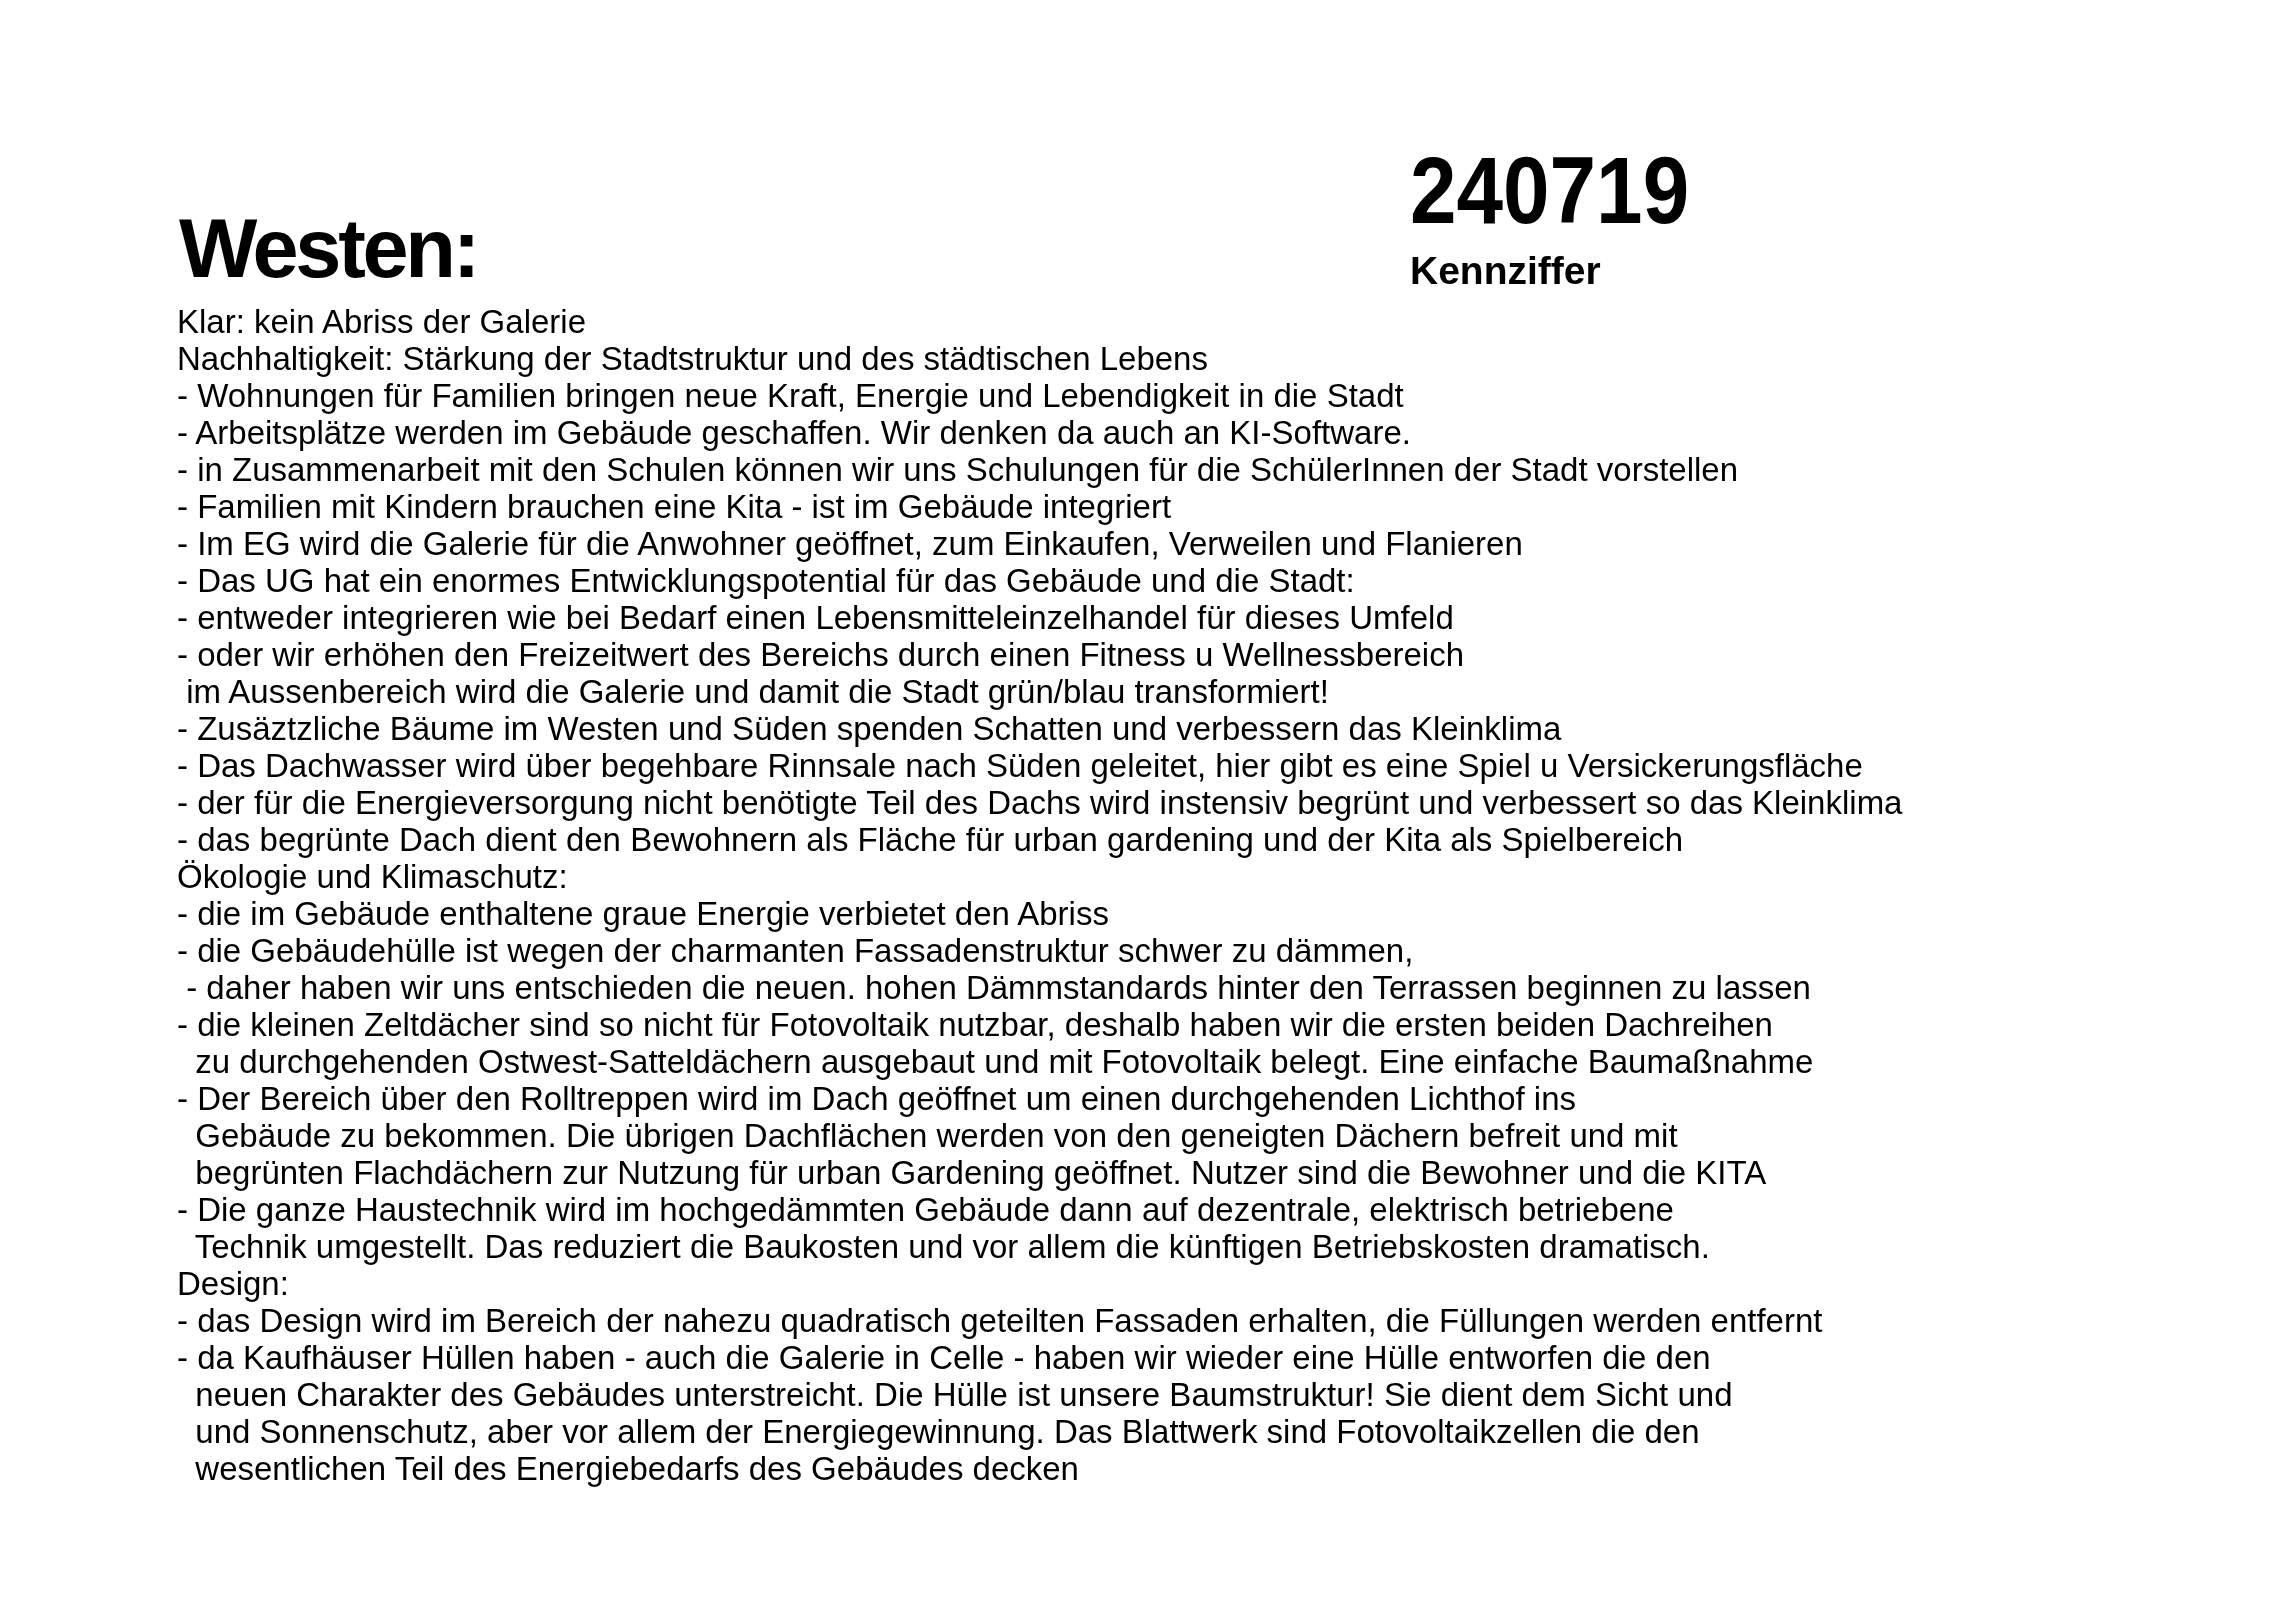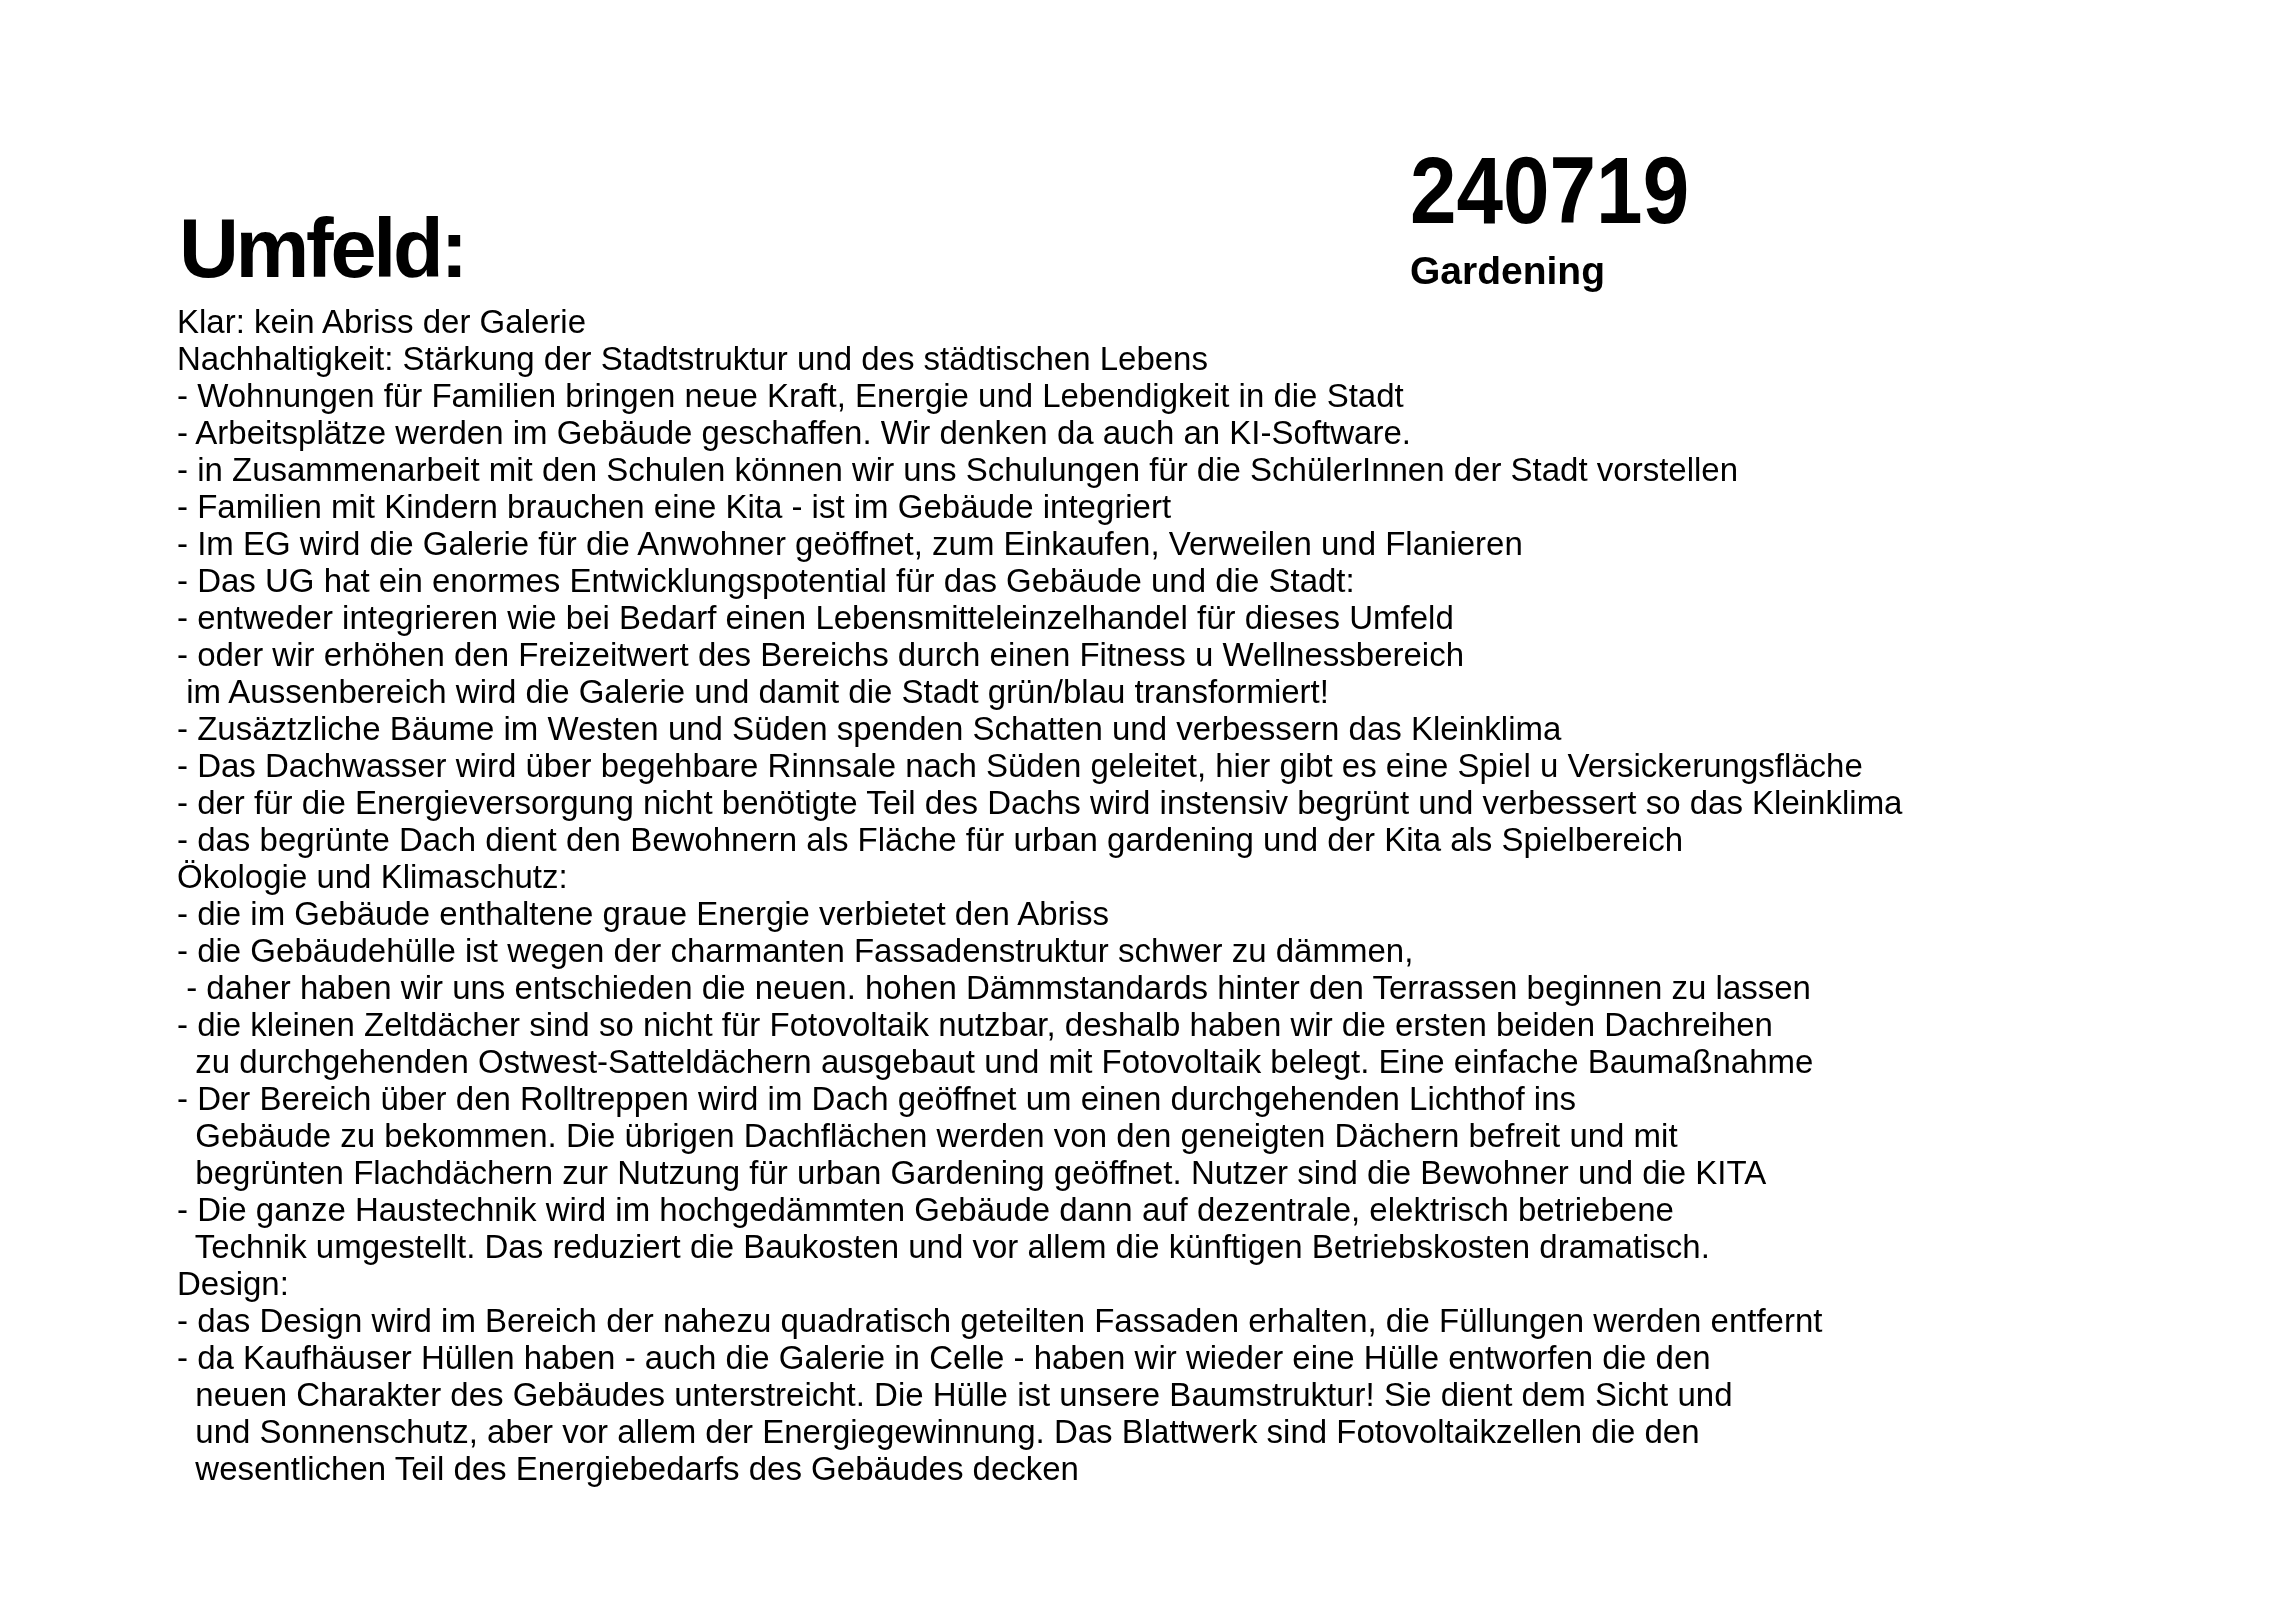--- a/index.html
+++ b/index.html
@@ -51,18 +51,18 @@
     line-height: 37px;
     white-space: pre;
   }
   .body-text .line { white-space: pre; }
   .body-text .bold { font-weight: normal; }
 </style>
 </head>
 <body>
 
 <div class="page">
-  <div class="doc-title">Umfeld:</div>
+  <div class="doc-title">Westen:</div>
   <div class="code-number">240719</div>
-  <div class="code-label">Gardening</div>
+  <div class="code-label">Kennziffer</div>
   <div class="body-text"><div class="line bold">Klar: kein Abriss der Galerie</div><div class="line bold">Nachhaltigkeit: Stärkung der Stadtstruktur und des städtischen Lebens</div><div class="line">- Wohnungen für Familien bringen neue Kraft, Energie und Lebendigkeit in die Stadt</div><div class="line">- Arbeitsplätze werden im Gebäude geschaffen. Wir denken da auch an KI-Software.</div><div class="line">- in Zusammenarbeit mit den Schulen können wir uns Schulungen für die SchülerInnen der Stadt vorstellen</div><div class="line">- Familien mit Kindern brauchen eine Kita - ist im Gebäude integriert</div><div class="line">- Im EG wird die Galerie für die Anwohner geöffnet, zum Einkaufen, Verweilen und Flanieren</div><div class="line">- Das UG hat ein enormes Entwicklungspotential für das Gebäude und die Stadt:</div><div class="line">- entweder integrieren wie bei Bedarf einen Lebensmitteleinzelhandel für dieses Umfeld</div><div class="line">- oder wir erhöhen den Freizeitwert des Bereichs durch einen Fitness u Wellnessbereich</div><div class="line"> im Aussenbereich wird die Galerie und damit die Stadt grün/blau transformiert!</div><div class="line">- Zusäztzliche Bäume im Westen und Süden spenden Schatten und verbessern das Kleinklima</div><div class="line">- Das Dachwasser wird über begehbare Rinnsale nach Süden geleitet, hier gibt es eine Spiel u Versickerungsfläche</div><div class="line">- der für die Energieversorgung nicht benötigte Teil des Dachs wird instensiv begrünt und verbessert so das Kleinklima</div><div class="line">- das begrünte Dach dient den Bewohnern als Fläche für urban gardening und der Kita als Spielbereich</div><div class="line bold">Ökologie und Klimaschutz:</div><div class="line">- die im Gebäude enthaltene graue Energie verbietet den Abriss</div><div class="line">- die Gebäudehülle ist wegen der charmanten Fassadenstruktur schwer zu dämmen,</div><div class="line"> - daher haben wir uns entschieden die neuen. hohen Dämmstandards hinter den Terrassen beginnen zu lassen</div><div class="line">- die kleinen Zeltdächer sind so nicht für Fotovoltaik nutzbar, deshalb haben wir die ersten beiden Dachreihen</div><div class="line">  zu durchgehenden Ostwest-Satteldächern ausgebaut und mit Fotovoltaik belegt. Eine einfache Baumaßnahme</div><div class="line">- Der Bereich über den Rolltreppen wird im Dach geöffnet um einen durchgehenden Lichthof ins</div><div class="line">  Gebäude zu bekommen. Die übrigen Dachflächen werden von den geneigten Dächern befreit und mit</div><div class="line">  begrünten Flachdächern zur Nutzung für urban Gardening geöffnet. Nutzer sind die Bewohner und die KITA</div><div class="line">- Die ganze Haustechnik wird im hochgedämmten Gebäude dann auf dezentrale, elektrisch betriebene</div><div class="line">  Technik umgestellt. Das reduziert die Baukosten und vor allem die künftigen Betriebskosten dramatisch.</div><div class="line bold">Design:</div><div class="line">- das Design wird im Bereich der nahezu quadratisch geteilten Fassaden erhalten, die Füllungen werden entfernt</div><div class="line">- da Kaufhäuser Hüllen haben - auch die Galerie in Celle - haben wir wieder eine Hülle entworfen die den</div><div class="line">  neuen Charakter des Gebäudes unterstreicht. Die Hülle ist unsere Baumstruktur! Sie dient dem Sicht und</div><div class="line">  und Sonnenschutz, aber vor allem der Energiegewinnung. Das Blattwerk sind Fotovoltaikzellen die den</div><div class="line">  wesentlichen Teil des Energiebedarfs des Gebäudes decken</div></div>
 </div>
 
 
 </body></html>

